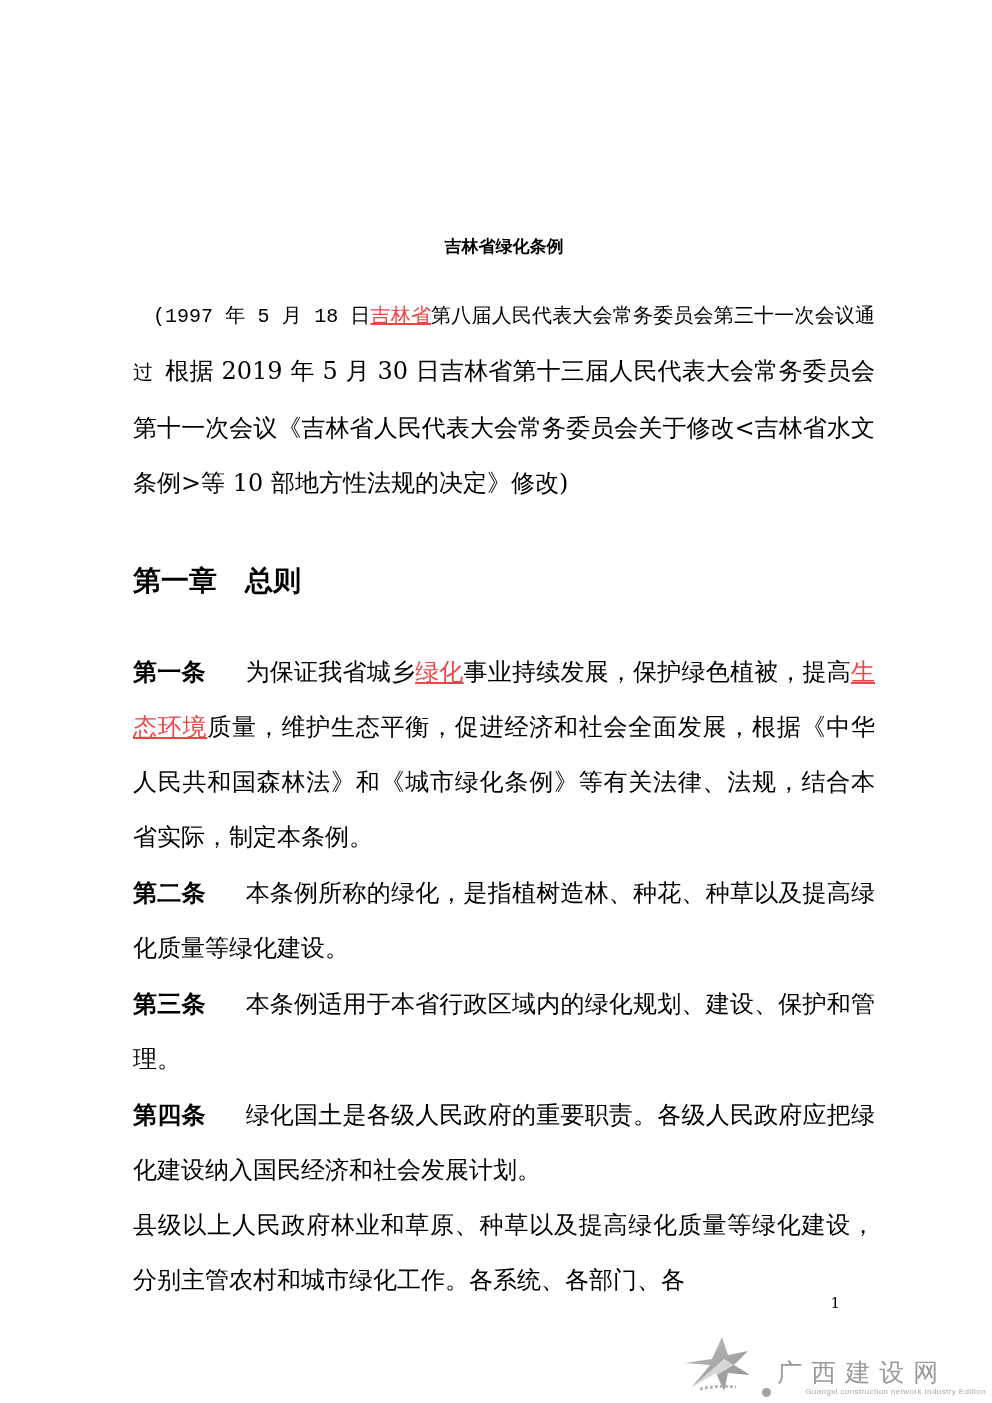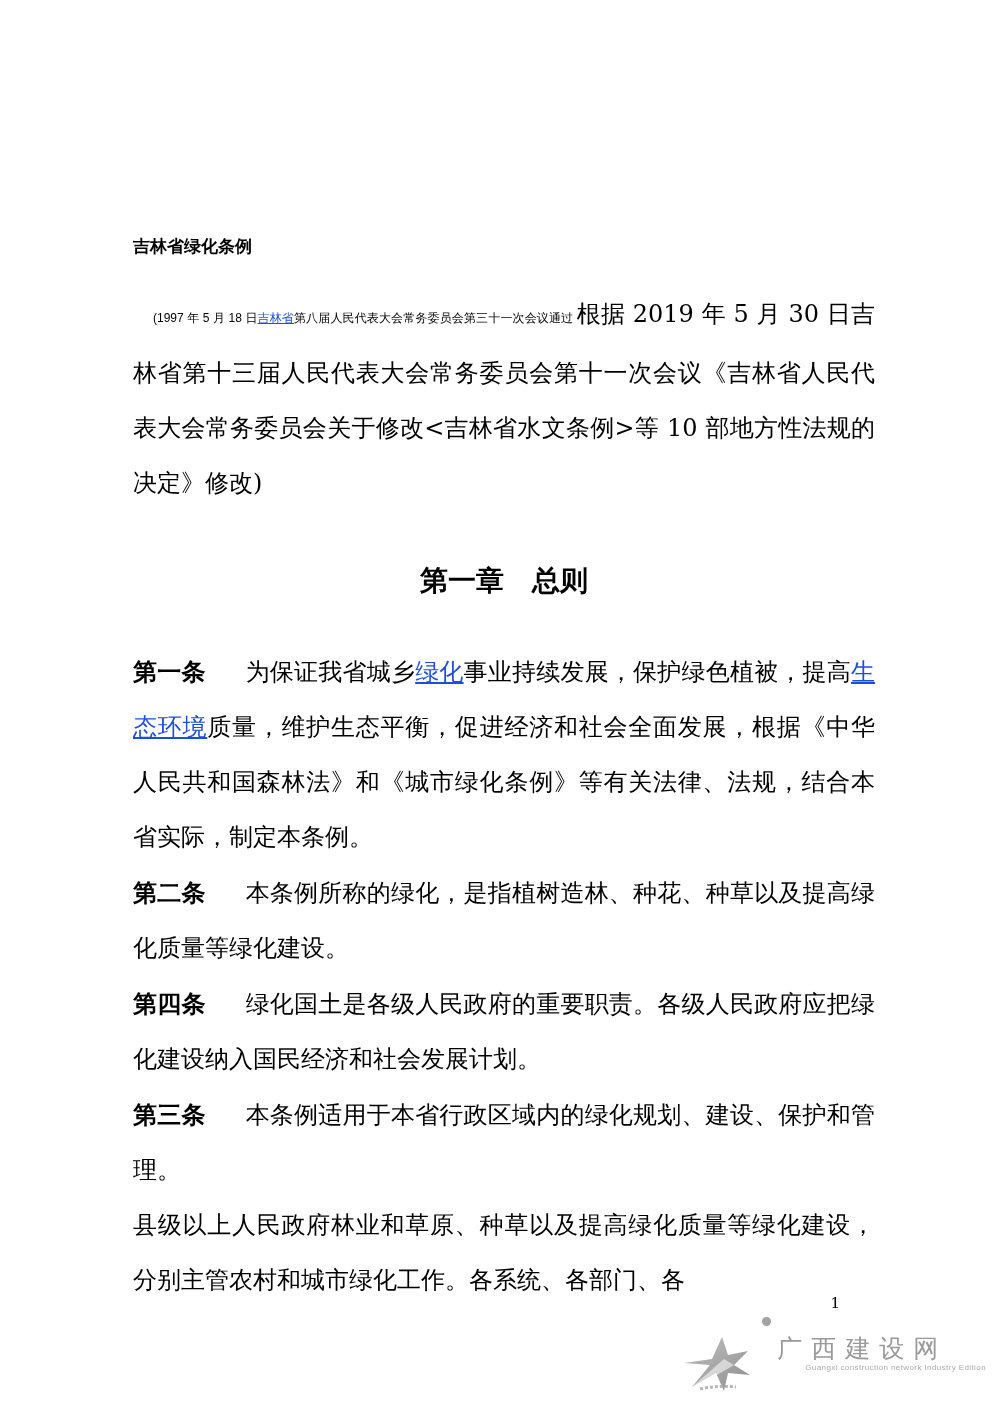--- a/index.html
+++ b/index.html
@@ -12,44 +12,45 @@
   .page {
     position: relative;
     width: 992px; height: 1403px;
     background: #ffffff;
     overflow: hidden;
   }
   .content {
     padding: 237px 117px 0 133px;
   }
   .doc-title {
+    text-align: center;
     font-family: "Liberation Sans", sans-serif;
     font-weight: bold;
     font-size: 17px;
     line-height: 20px;
   }
   .preamble {
     margin: 30px 0 0 0;
     font-size: 24px;
     line-height: 55px;
     text-align: justify;
     text-indent: 20px;
   }
   .small-sans {
-    font-family: Liberation Sans, sans-serif;
-    font-size: 12px;
+    font-family: Liberation Mono, monospace;
+    font-size: 20px;
   }
   .doc-link {
-    color: #1d4ed8;
+    color: #ef4444;
     text-decoration: underline;
     cursor: pointer;
   }
   .chapter-heading {
     margin-top: 50px;
-    text-align: center;
+    text-align: left;
     font-family: "Liberation Sans", sans-serif;
     font-weight: bold;
     font-size: 28px;
     line-height: 40px;
   }
   .body-text { margin-top: 43px; }
   .article {
     margin: 0;
     font-size: 24px;
     line-height: 55px;
@@ -66,21 +67,21 @@
     top: 1293px;
     right: 152px;
     font-size: 15px;
     line-height: 20px;
   }
   .watermark {
     position: absolute;
     right: 6px;
     bottom: 6px;
     display: flex;
-    align-items: flex-start;
+    align-items: flex-end;
   }
   .logo-star-wrap { position: relative; width: 82px; height: 62px; }
   .logo-dot {
     width: 9px; height: 9px;
     border-radius: 50%;
     background: #a3a3a3;
     margin: -18px 6px 0 2px;
   }
   .logo-textblock { display: flex; flex-direction: column; }
   .logo-name {
@@ -112,23 +113,23 @@
     <p class="preamble"><span class="small-sans">(1997 年 5 月 18 日</span><span class="small-sans doc-link">吉林省</span><span class="small-sans">第八届人民代表大会常务委员会第三十一次会议通过 </span><span>根据 2019 年 5 月 30 日吉林省第十三届人民代表大会常务委员会第十一次会议《吉林省人民代表大会常务委员会关于修改&lt;吉林省水文条例&gt;等 10 部地方性法规的决定》修改)</span></p>
 
     <div class="chapter-heading">第一章　总则</div>
 
     <div class="body-text">
 
       <p class="article"><span class="article-number">第一条</span><span>为保证我省城乡</span><span class="doc-link">绿化</span><span>事业持续发展，保护绿色植被，提高</span><span class="doc-link">生态环境</span><span>质量，维护生态平衡，促进经济和社会全面发展，根据《中华人民共和国森林法》和《城市绿化条例》等有关法律、法规，结合本省实际，制定本条例。</span></p>
 
       <p class="article"><span class="article-number">第二条</span><span>本条例所称的绿化，是指植树造林、种花、种草以及提高绿化质量等绿化建设。</span></p>
 
+      <p class="article"><span class="article-number">第三条</span><span>本条例适用于本省行政区域内的绿化规划、建设、保护和管理。</span></p>
+
       <p class="article"><span class="article-number">第四条</span><span>绿化国土是各级人民政府的重要职责。各级人民政府应把绿化建设纳入国民经济和社会发展计划。</span></p>
-
-      <p class="article"><span class="article-number">第三条</span><span>本条例适用于本省行政区域内的绿化规划、建设、保护和管理。</span></p>
 
       <p class="article"><span>县级以上人民政府林业和草原、种草以及提高绿化质量等绿化建设，分别主管农村和城市绿化工作。各系统、各部门、各</span></p>
 
     </div>
   </div>
 
   <div class="page-number">1</div>
 
   <div class="watermark">
     <div class="logo-star-wrap">

